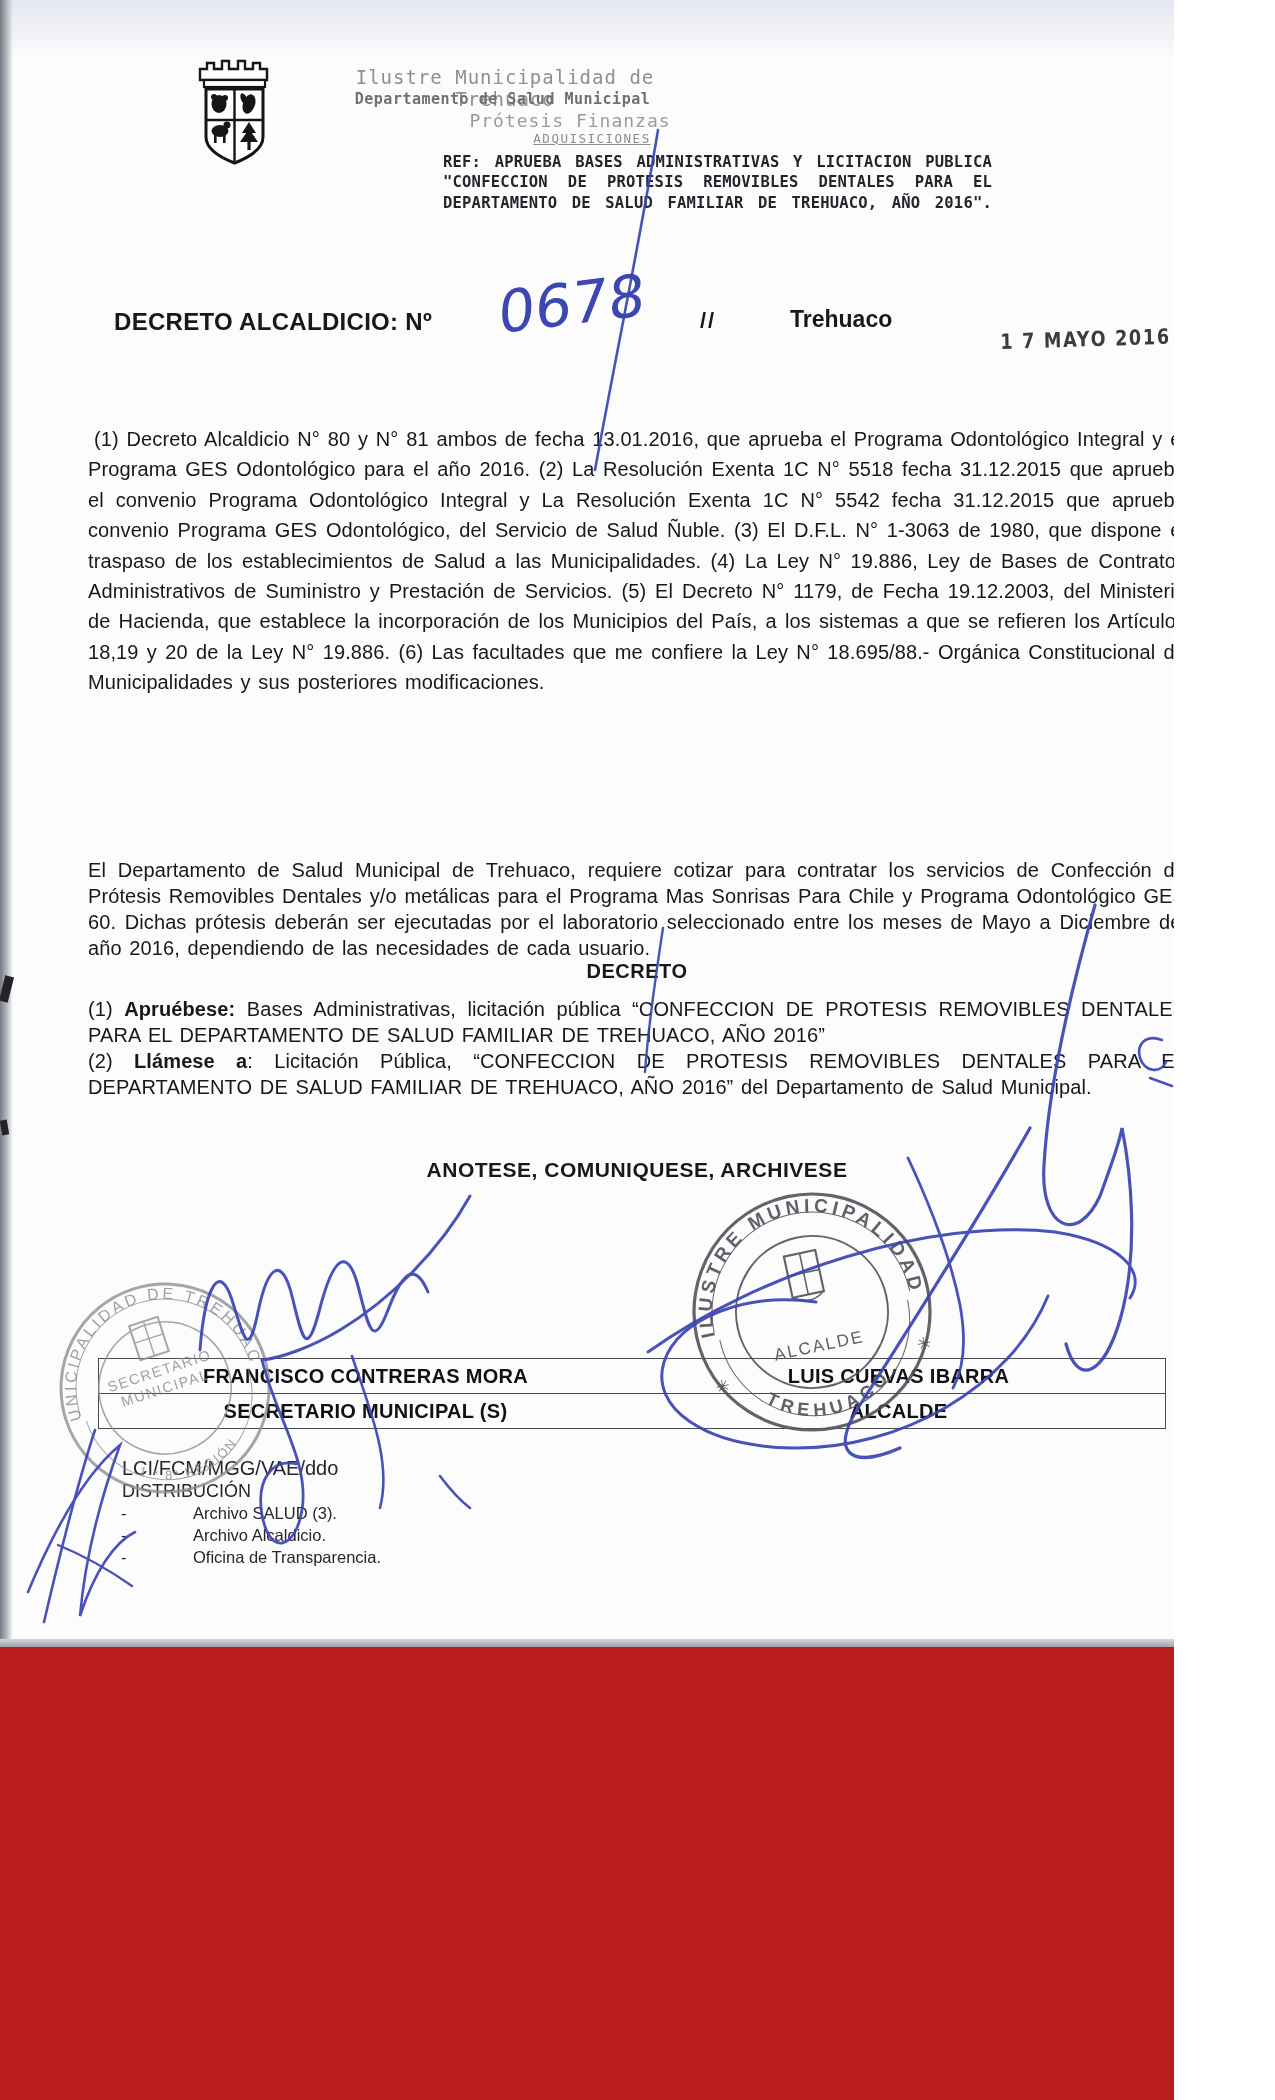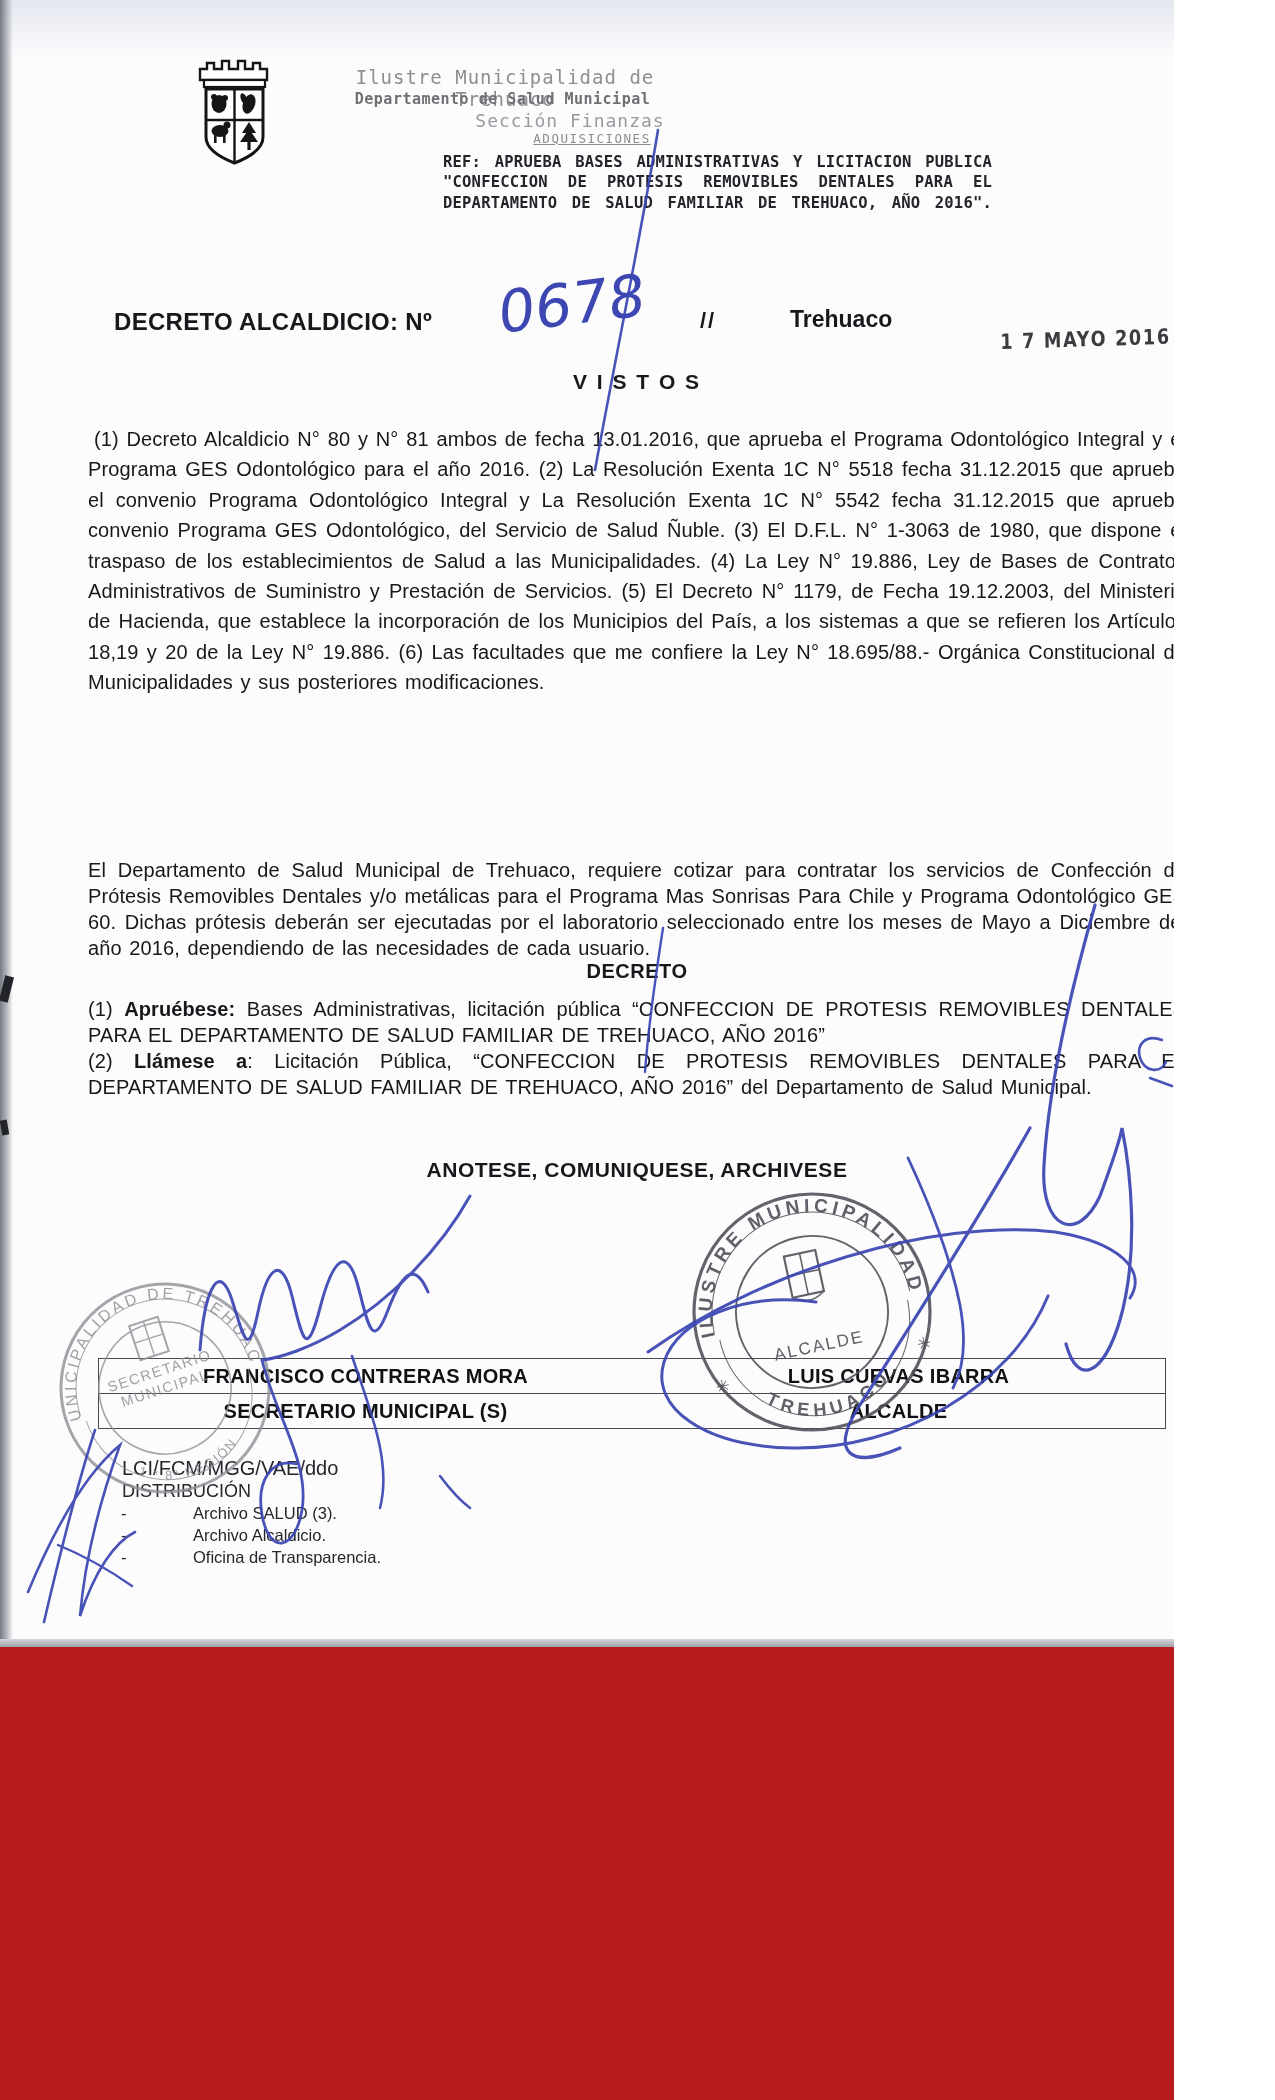--- a/index.html
+++ b/index.html
@@ -88,32 +88,31 @@
           <rect x="31" y="83" width="2.6" height="8"></rect>
           <rect x="40" y="83" width="2.6" height="8"></rect>
         <path d="M66 70 l7 11 h-14 z"></path>
           <path d="M66 77 l9 13 h-18 z"></path>
           <rect x="64.4" y="90" width="3.2" height="8"></rect>
       </g>
     </svg>
 
     <div class="abs mono lh-muni">Ilustre Municipalidad de Trehuaco</div>
     <div class="abs mono lh-dept">Departamento de Salud Municipal</div>
-    <div class="abs mono lh-sec">Sección Finanzas</div>
+    <div class="abs mono lh-sec">Prótesis Finanzas</div>
     <div class="abs mono lh-unit">ADQUISICIONES</div>
 
     <div class="abs mono ref-block">REF: APRUEBA BASES ADMINISTRATIVAS Y LICITACION PUBLICA "CONFECCION DE PROTESIS REMOVIBLES DENTALES PARA EL DEPARTAMENTO DE SALUD FAMILIAR DE TREHUACO, AÑO 2016".</div>
 
     <div class="abs decree-label">DECRETO ALCALDICIO: Nº</div>
     <div class="abs hand-number">0678</div>
     <div class="abs decree-sep">//</div>
     <div class="abs decree-city">Trehuaco</div>
     <div class="abs date-stamp">1 7 MAYO 2016</div>
 
-    <div class="abs h-center t-vistos">V I S T O S</div>
     <div class="abs body-par p-vistos">(1) Decreto Alcaldicio N° 80 y N° 81 ambos de fecha 13.01.2016, que aprueba el Programa Odontológico Integral y el Programa GES Odontológico para el año 2016. (2) La Resolución Exenta 1C N° 5518 fecha 31.12.2015 que aprueba el convenio Programa Odontológico Integral y La Resolución Exenta 1C N° 5542 fecha 31.12.2015 que aprueba convenio Programa GES Odontológico, del Servicio de Salud Ñuble. (3) El D.F.L. N° 1-3063 de 1980, que dispone el traspaso de los establecimientos de Salud a las Municipalidades. (4) La Ley N° 19.886, Ley de Bases de Contratos Administrativos de Suministro y Prestación de Servicios. (5) El Decreto N° 1179, de Fecha 19.12.2003, del Ministerio de Hacienda, que establece la incorporación de los Municipios del País, a los sistemas a que se refieren los Artículos 18,19 y 20 de la Ley N° 19.886. (6) Las facultades que me confiere la Ley N° 18.695/88.- Orgánica Constitucional de Municipalidades y sus posteriores modificaciones.</div>
 
     <div class="abs body-par p-consid">El Departamento de Salud Municipal de Trehuaco, requiere cotizar para contratar los servicios de Confección de Prótesis Removibles Dentales y/o metálicas para el Programa Mas Sonrisas Para Chile y Programa Odontológico GES 60.  Dichas prótesis deberán ser ejecutadas por el laboratorio seleccionado entre los meses de Mayo a Diciembre del año 2016, dependiendo de las necesidades de cada usuario.</div>
 
     <div class="abs h-center t-decreto">DECRETO</div>
     <div class="abs body-par p-decreto">
       <p><span>(1) </span><span class="bold">Apruébese: </span><span>Bases Administrativas, licitación pública “CONFECCION DE PROTESIS REMOVIBLES DENTALES PARA EL DEPARTAMENTO DE SALUD FAMILIAR DE TREHUACO, AÑO 2016”</span></p>
       <p><span>(2) </span><span class="bold">Llámese a</span><span>: Licitación Pública, “CONFECCION DE PROTESIS REMOVIBLES DENTALES PARA EL DEPARTAMENTO DE SALUD FAMILIAR DE TREHUACO, AÑO 2016”  del Departamento de Salud Municipal.</span></p>
     </div>
 

